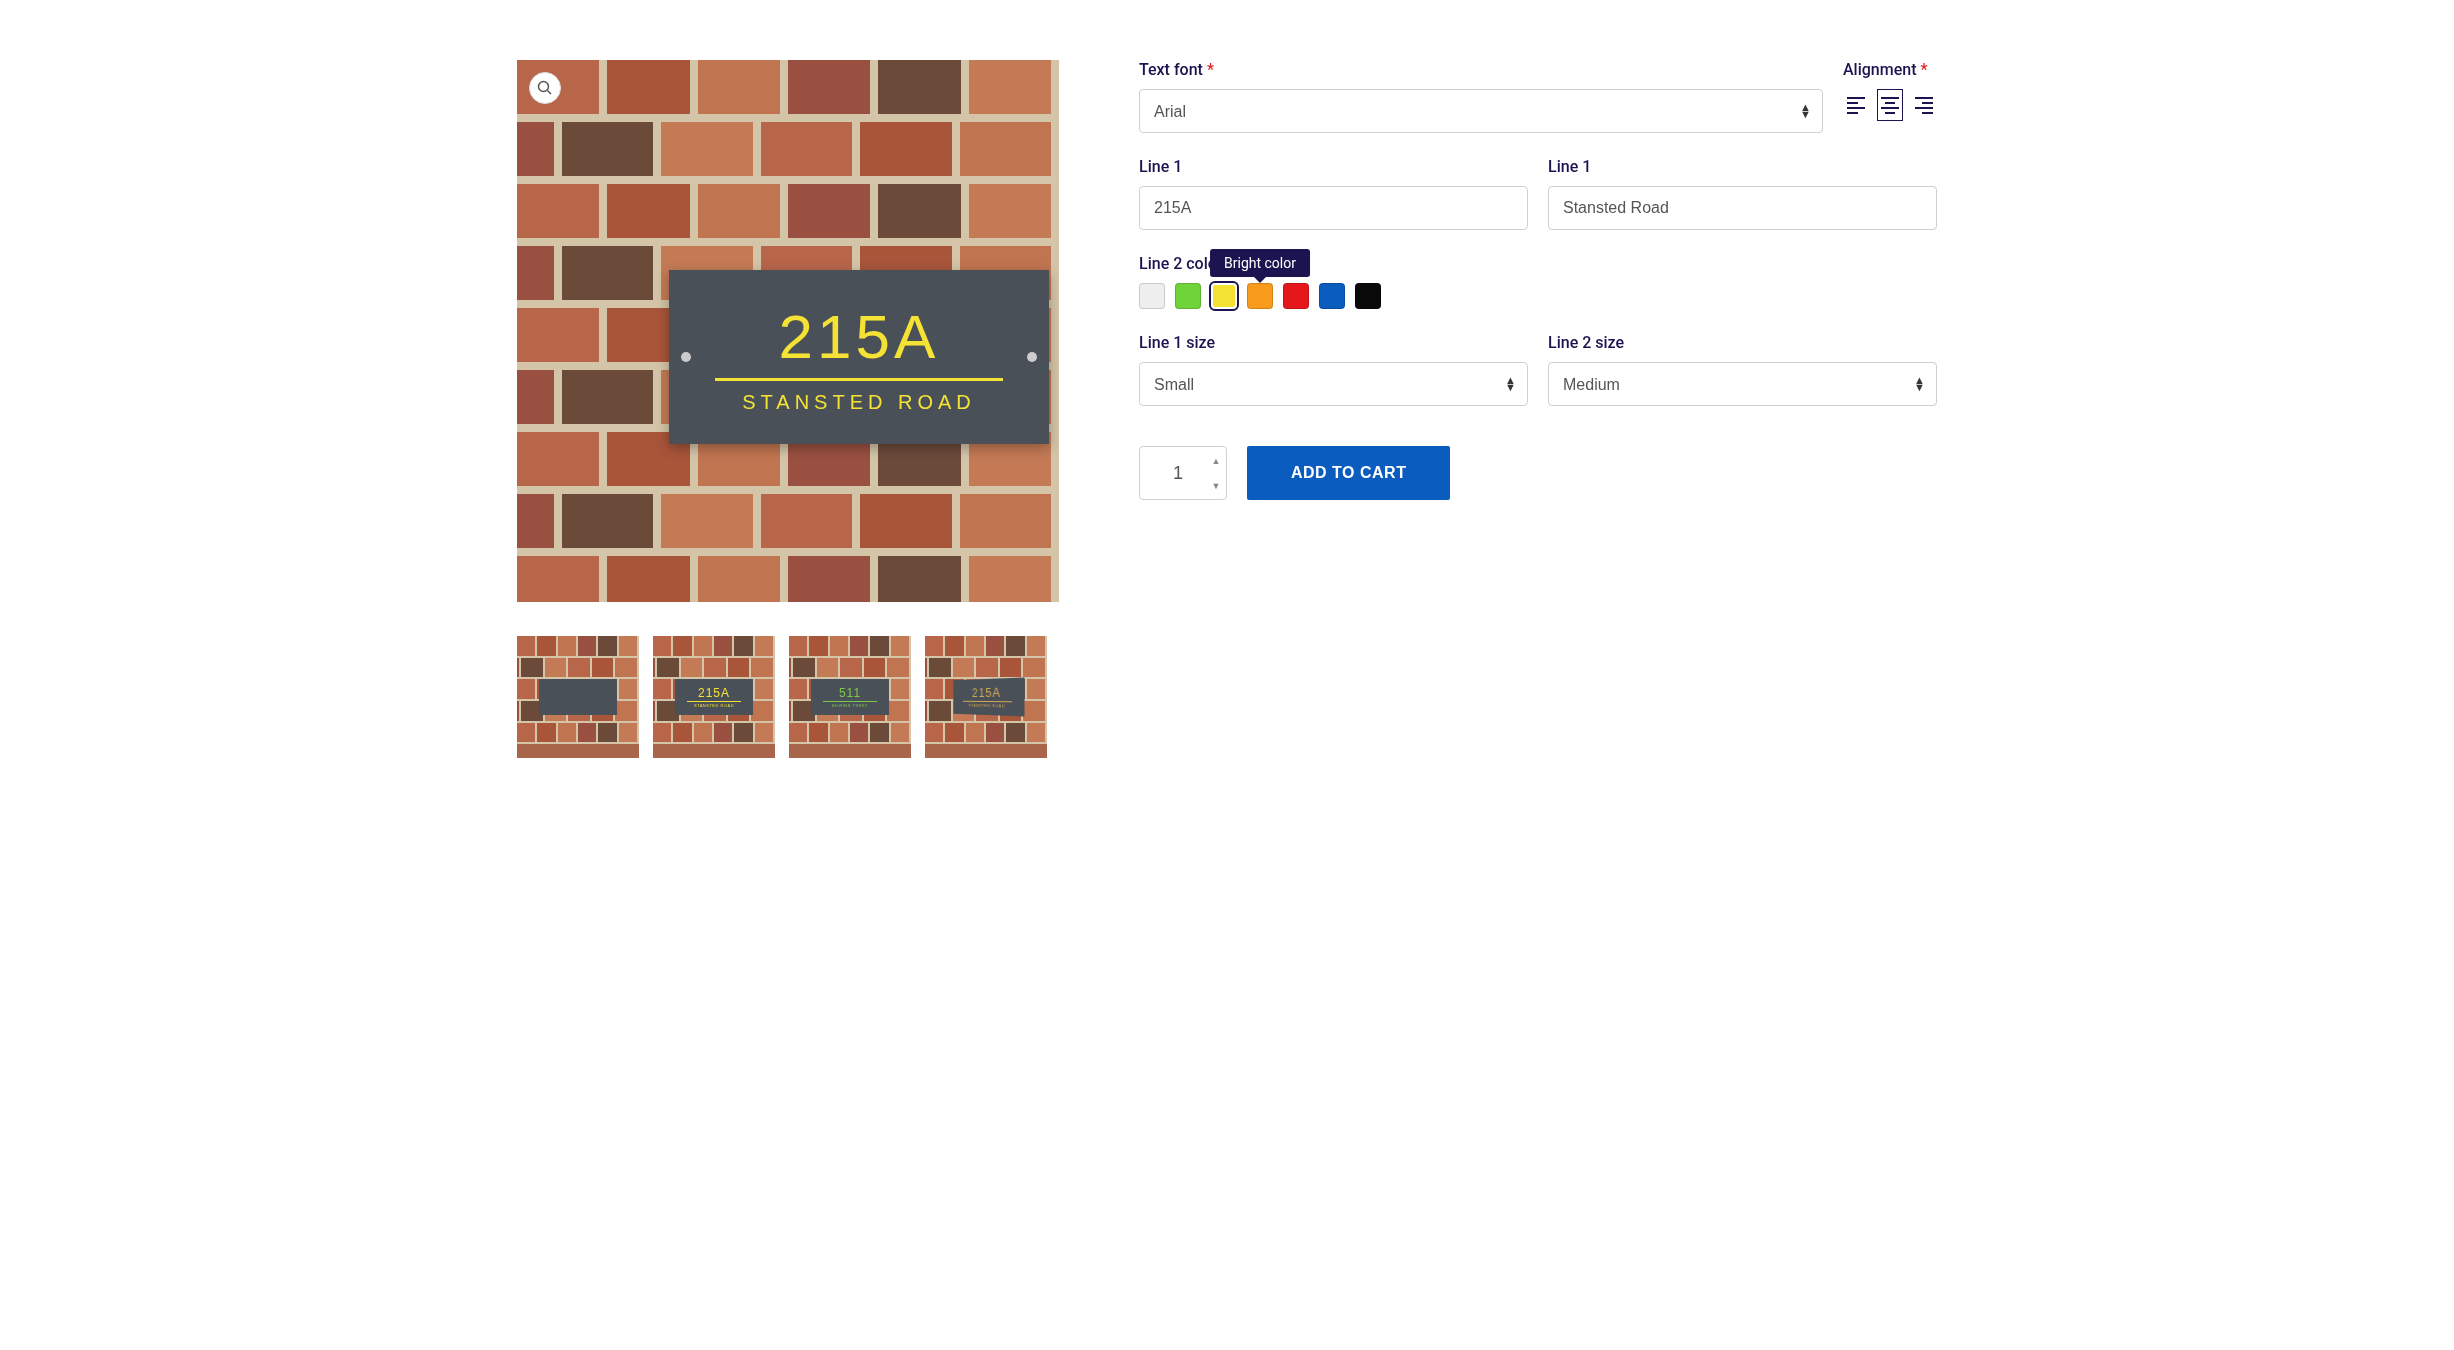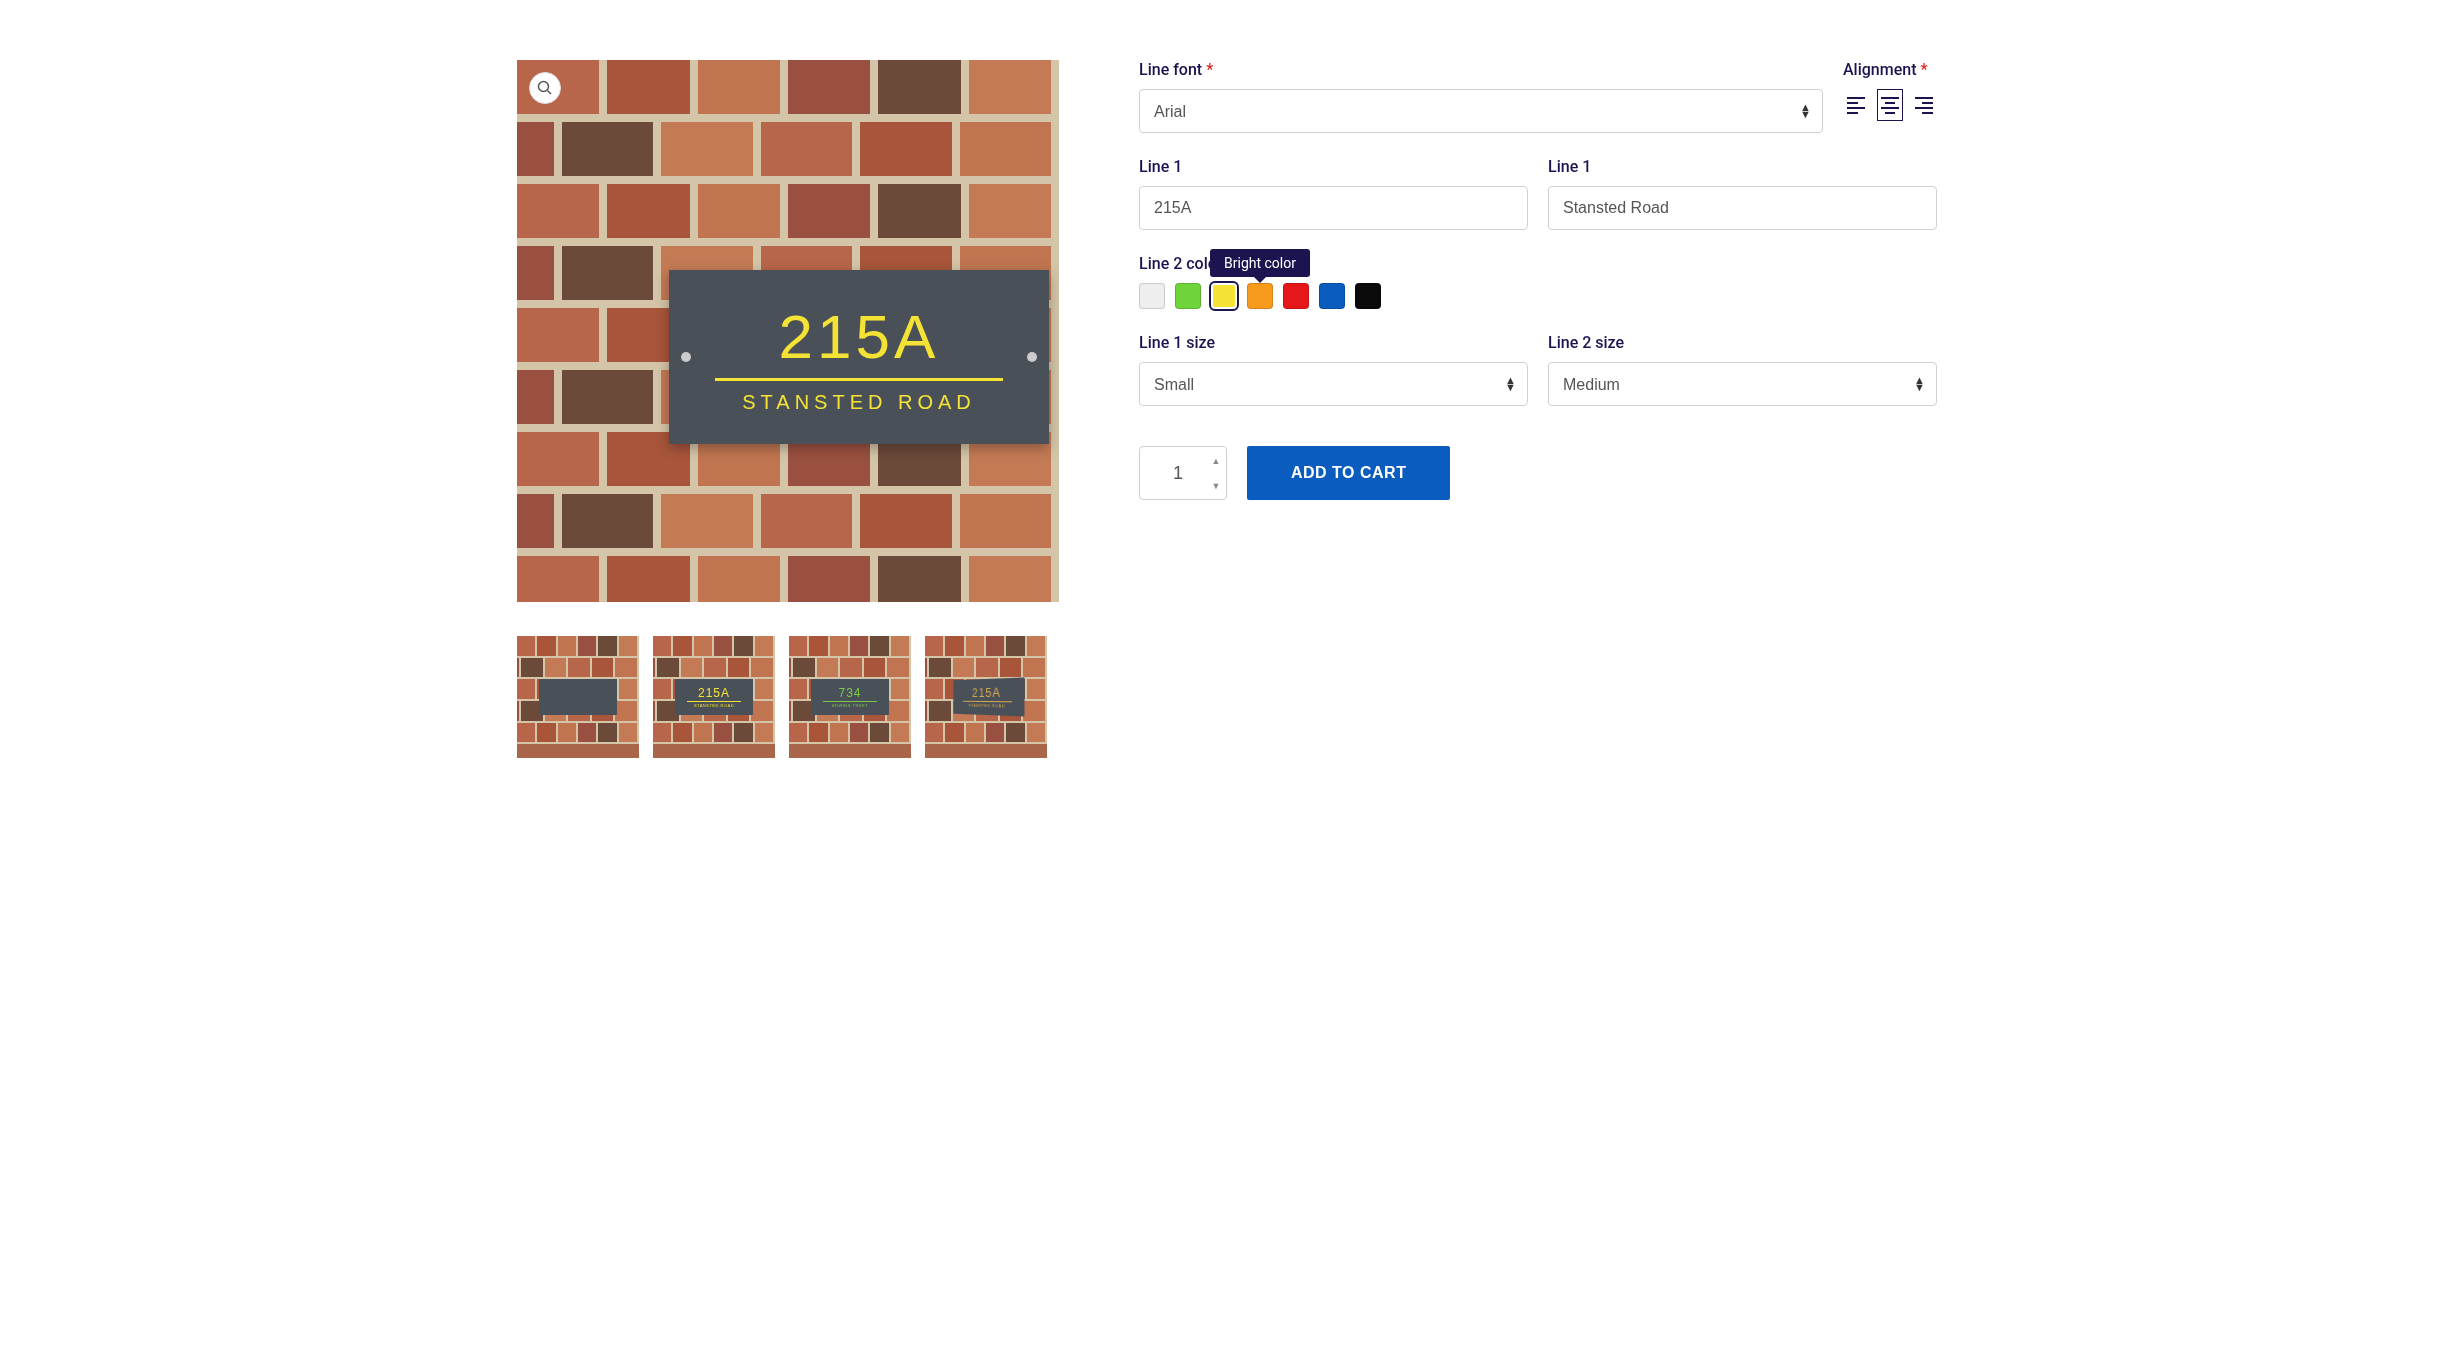--- a/index.html
+++ b/index.html
@@ -279,21 +279,21 @@
             </div>
             <div class="row-b" style="height: 21.7px; margin-left: 0px;">
               <div class="brk" style="width: 38.5px; background: rgb(184, 102, 74); border-width: 2.8px;"></div>
               <div class="brk" style="width: 38.5px; background: rgb(168, 85, 58); border-width: 2.8px;"></div>
               <div class="brk" style="width: 38.5px; background: rgb(192, 117, 80); border-width: 2.8px;"></div>
               <div class="brk" style="width: 38.5px; background: rgb(154, 80, 64); border-width: 2.8px;"></div>
               <div class="brk" style="width: 38.5px; background: rgb(107, 74, 58); border-width: 2.8px;"></div>
               <div class="brk" style="width: 38.5px; background: rgb(196, 122, 85); border-width: 2.8px;"></div>
             </div>
             <div class="tsign" style="width: 78px; height: 36px;">
-              <div style="font-size: 12px; color: rgb(124, 201, 74); letter-spacing: 1px; font-family: Arial;">734</div>
+              <div style="font-size: 12px; color: rgb(124, 201, 74); letter-spacing: 1px; font-family: Arial;">511</div>
               <div style="width: 70%; height: 1px; background: rgb(124, 201, 74); margin: 1px 0px;"></div>
               <div style="font-size: 4px; color: rgb(124, 201, 74); letter-spacing: 0.5px; font-family: Arial;">EDWINS TREET</div>
             </div>
           </div>
         </div>
         <div class="thumb">
           <div class="brick-wall">
             <div class="row-b" style="height: 21.7px; margin-left: 0px;">
               <div class="brk" style="width: 38.5px; background: rgb(184, 102, 74); border-width: 2.8px;"></div>
               <div class="brk" style="width: 38.5px; background: rgb(168, 85, 58); border-width: 2.8px;"></div>
@@ -342,21 +342,21 @@
           </div>
         </div>
       </div>
   </div>
 
   <div class="right">
 
 
     <div class="form-row">
       <div class="form-col">
-        <label><span>Line font</span> <span class="req">*</span></label>
+        <label><span>Text font</span> <span class="req">*</span></label>
         <div class="select-wrap">
           <select><option>Arial</option></select>
           <div class="sel-caret">▲<br>▼</div>
         </div>
       </div>
       <div class="form-col narrow">
         <label><span>Alignment</span> <span class="req">*</span></label>
         <div class="align-btns">
           <div class="align-btn">
               <div class="align-icon">

